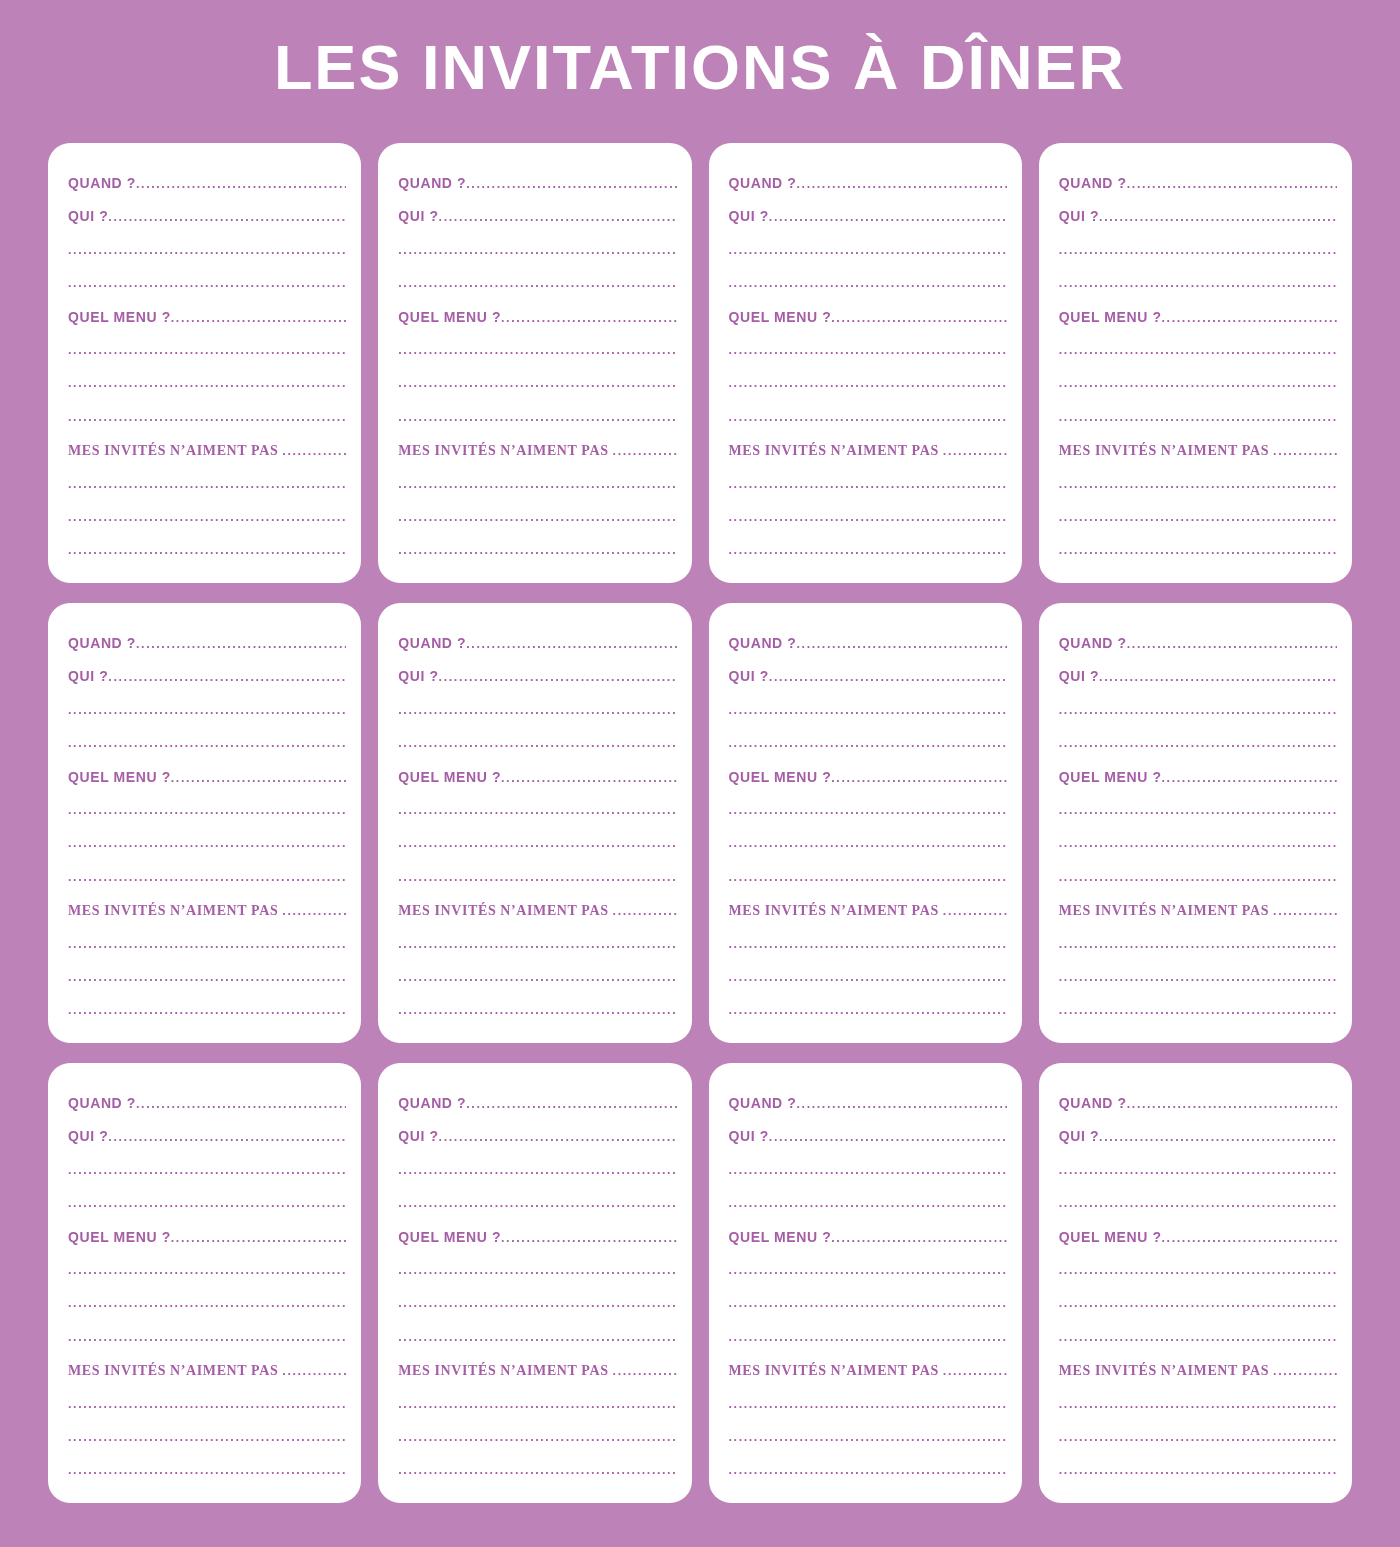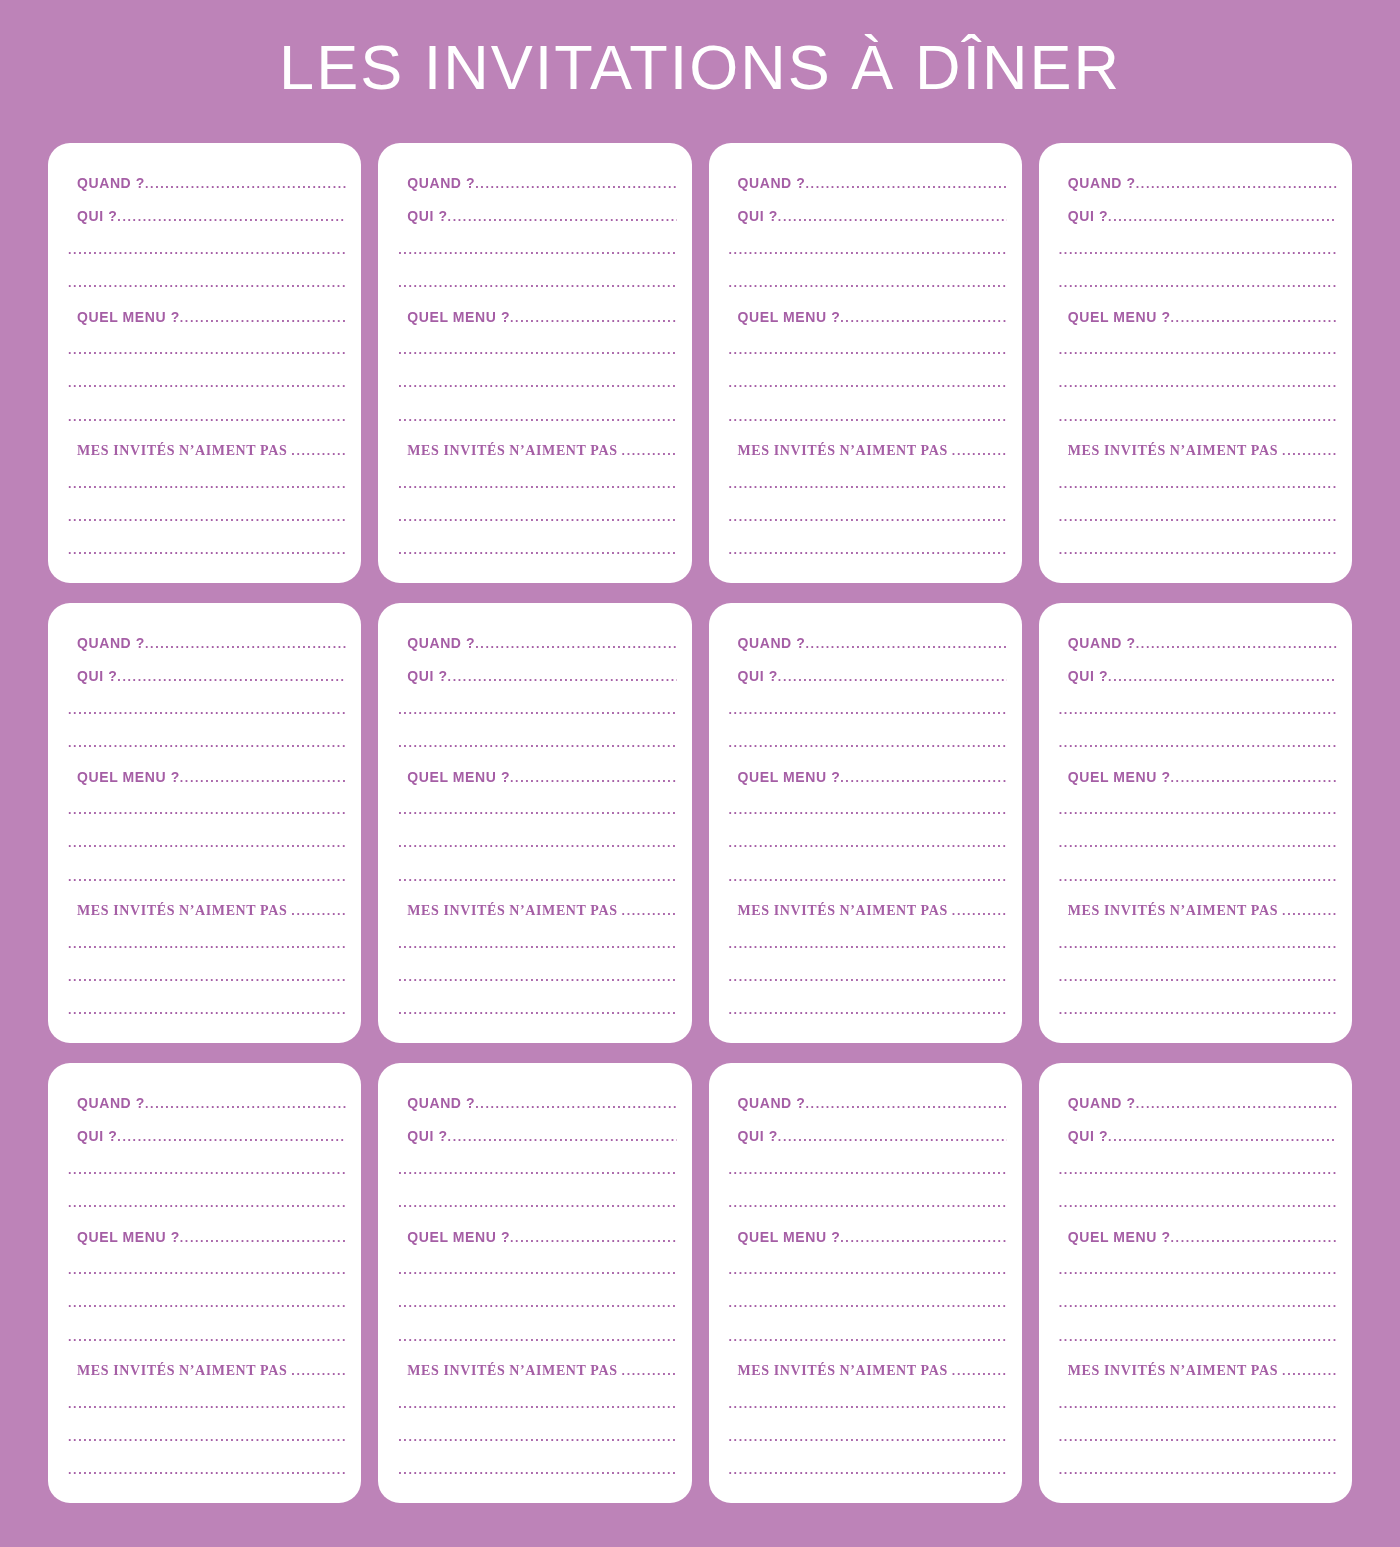--- a/index.html
+++ b/index.html
@@ -14,21 +14,21 @@
     font-family: "Liberation Sans", "DejaVu Sans", sans-serif;
     overflow: hidden;
   }
   .title {
     margin: 0;
     padding-top: 34px;
     height: 72px;
     text-align: center;
     font-size: 63px;
     line-height: 66px;
-    font-weight: 400;
+    font-weight: 700;
     letter-spacing: 2px;
     color: #ffffff;
   }
   .grid {
     margin-top: 37px;
     padding: 0 48px;
     display: grid;
     grid-template-columns: repeat(4, 1fr);
     grid-template-rows: repeat(3, 440px);
     gap: 20px 17px;
@@ -47,21 +47,20 @@
     line-height: 33.4px;
     overflow: hidden;
   }
   .label {
     flex: 0 0 auto;
     color: #a55ea5;
     font-size: 14px;
     font-weight: 700;
     letter-spacing: 0.6px;
     white-space: pre;
-    margin-left: 9px;
   }
   .label.trail-gap {
     margin-right: 4px;
     font-family: Liberation Serif, serif;
   }
   .dots {
     flex: 1 1 auto;
     overflow: hidden;
     white-space: nowrap;
     color: #a55ea5;

